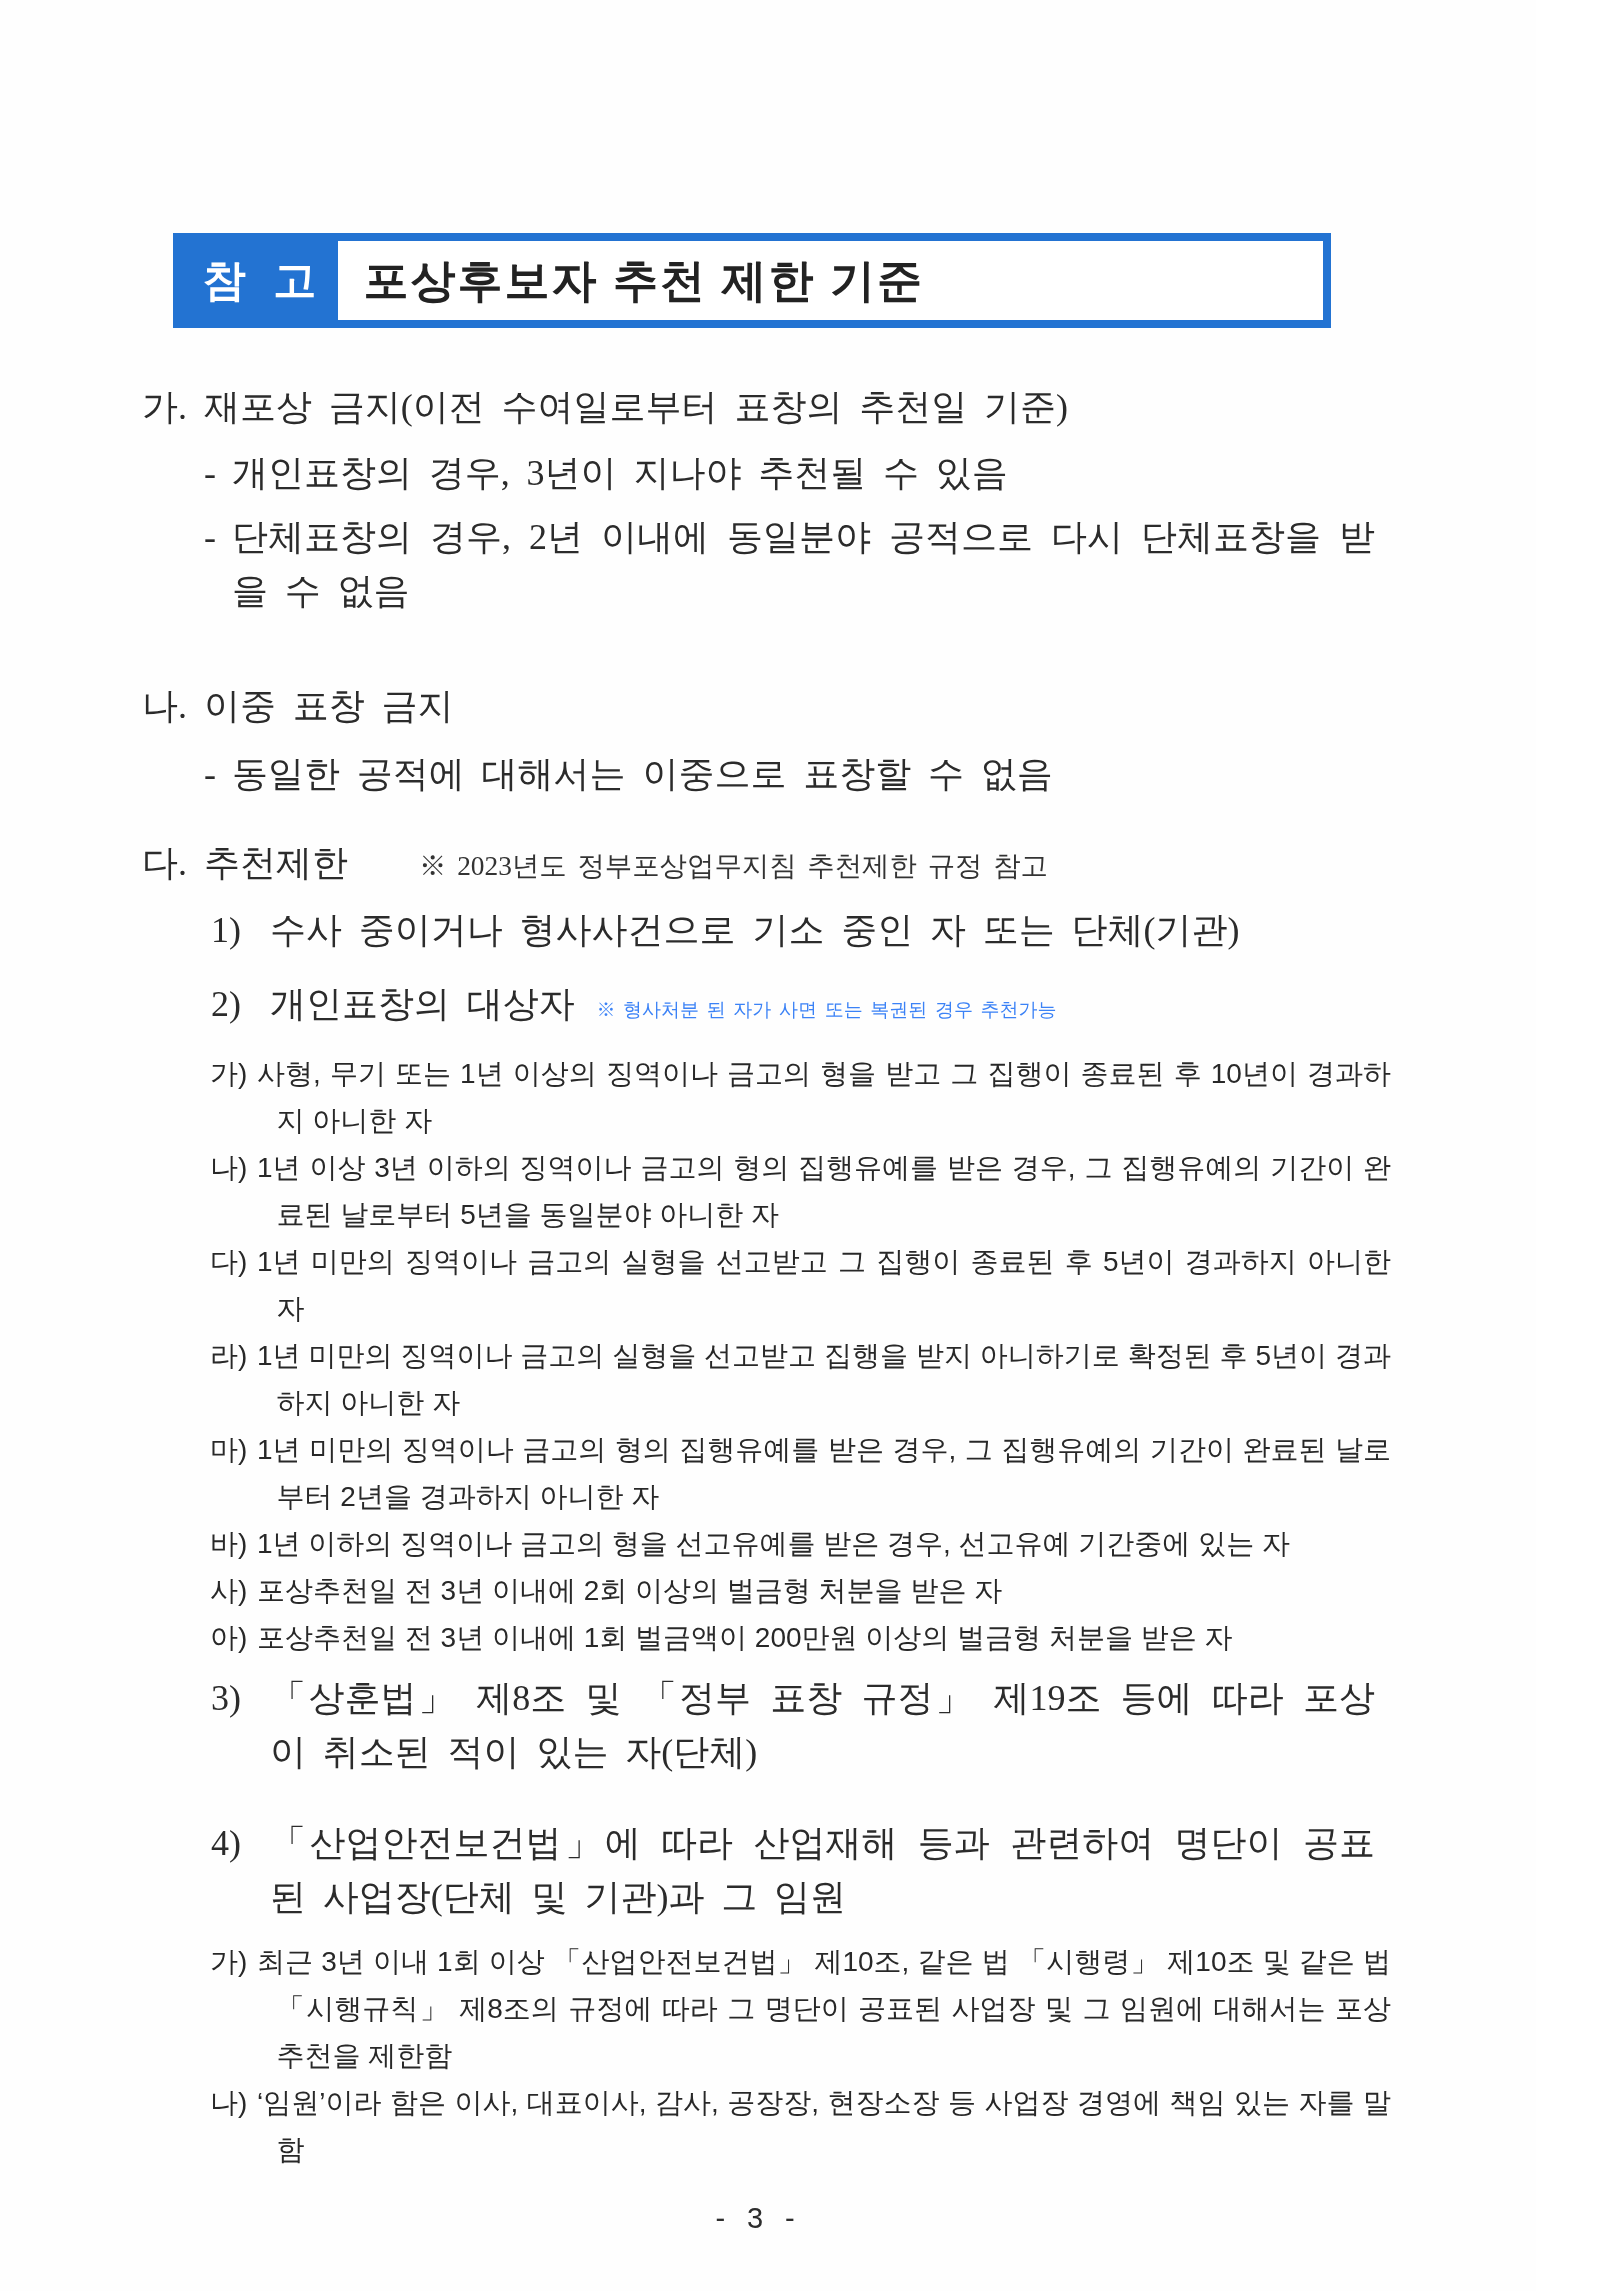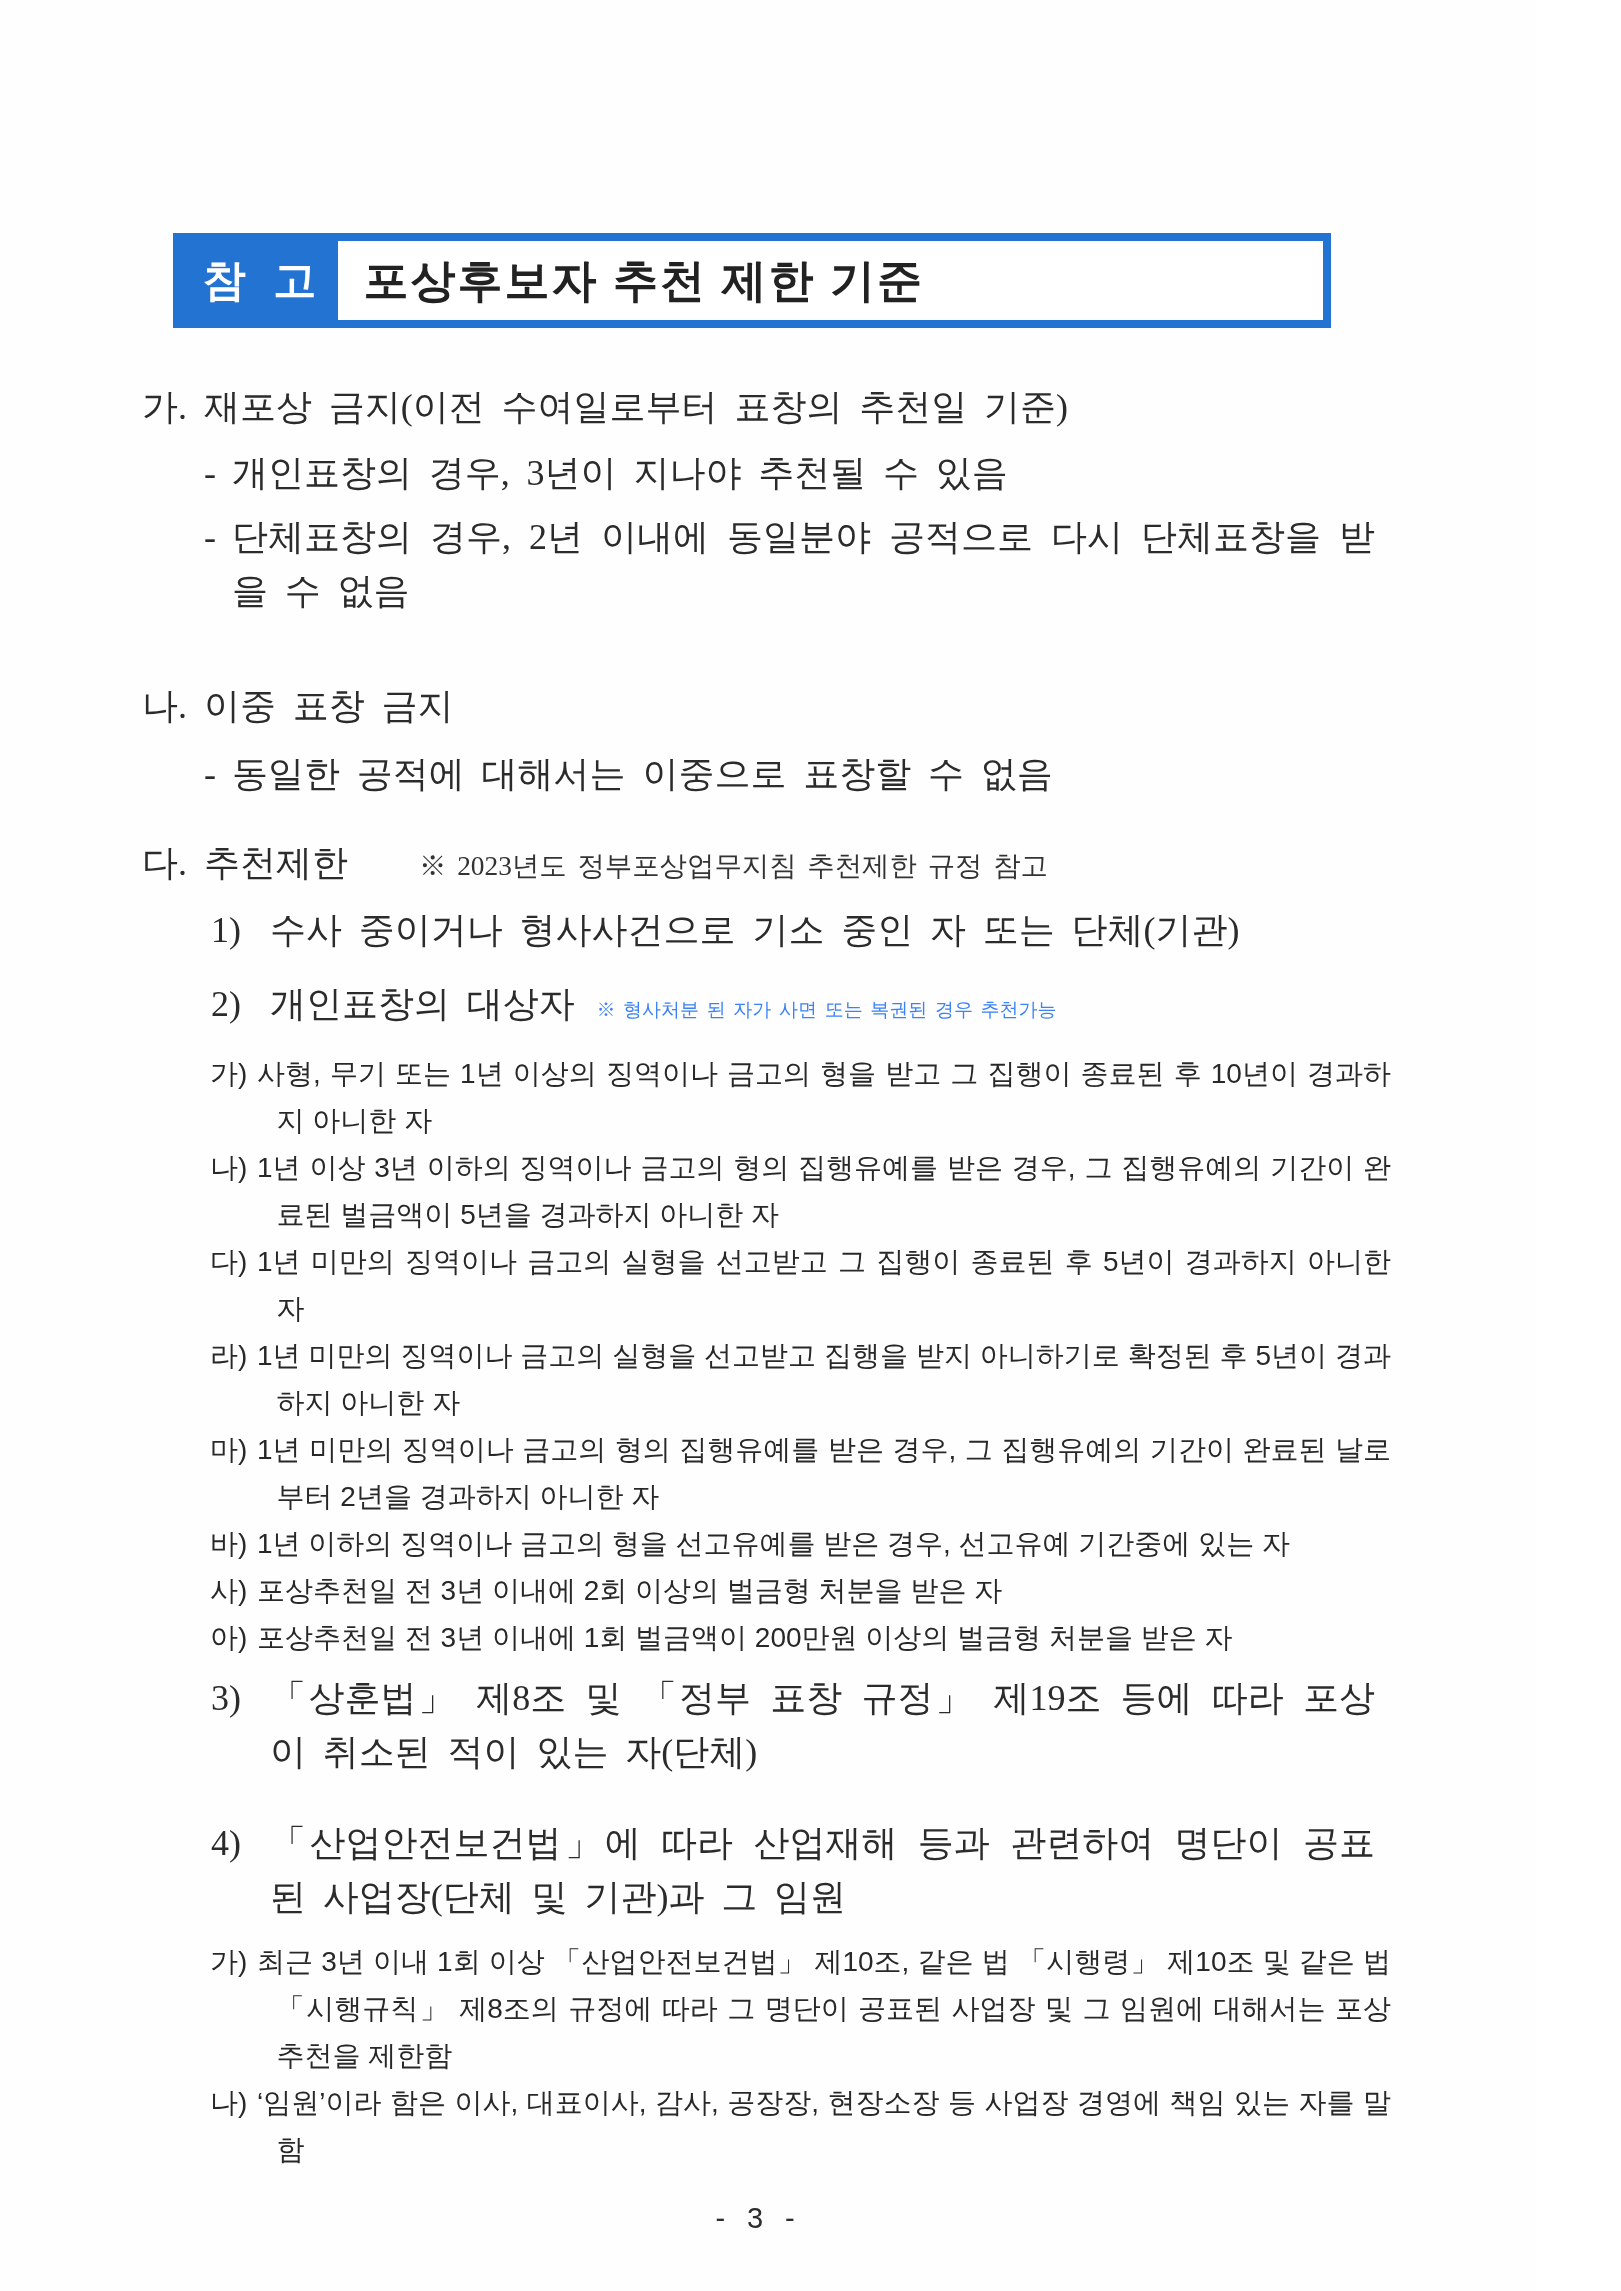--- a/index.html
+++ b/index.html
@@ -204,21 +204,21 @@
     <span class="item-inline-note">※ 형사처분 된 자가 사면 또는 복권된 경우 추천가능</span>
   </div>
 
   <div class="sub-block mt14">
     <div class="sub-row">
       <span class="sub-num">가)</span>
       <span class="sub-text">사형, 무기 또는 1년 이상의 징역이나 금고의 형을 받고 그 집행이 종료된 후 10년이 경과하지 아니한 자</span>
     </div>
     <div class="sub-row">
       <span class="sub-num">나)</span>
-      <span class="sub-text">1년 이상 3년 이하의 징역이나 금고의 형의 집행유예를 받은 경우, 그 집행유예의 기간이 완료된 벌금액이 5년을 경과하지 아니한 자</span>
+      <span class="sub-text">1년 이상 3년 이하의 징역이나 금고의 형의 집행유예를 받은 경우, 그 집행유예의 기간이 완료된 날로부터 5년을 동일분야 아니한 자</span>
     </div>
     <div class="sub-row">
       <span class="sub-num">다)</span>
       <span class="sub-text">1년 미만의 징역이나 금고의 실형을 선고받고 그 집행이 종료된 후 5년이 경과하지 아니한 자</span>
     </div>
     <div class="sub-row">
       <span class="sub-num">라)</span>
       <span class="sub-text">1년 미만의 징역이나 금고의 실형을 선고받고 집행을 받지 아니하기로 확정된 후 5년이 경과하지 아니한 자</span>
     </div>
     <div class="sub-row">

